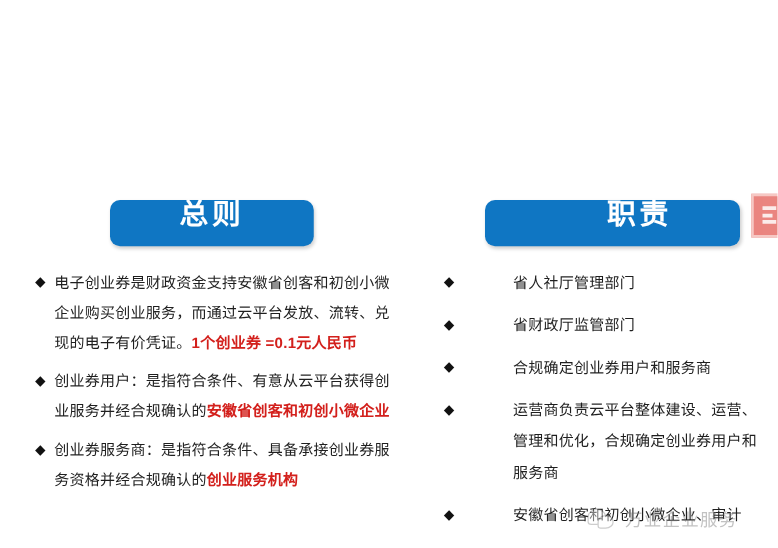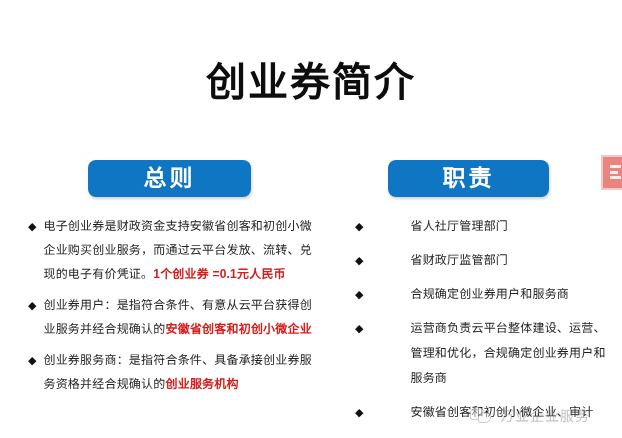--- a/index.html
+++ b/index.html
@@ -39,32 +39,31 @@
   }
 
   
   .banner {
     position: absolute;
     height: 37px;
     border-radius: 8px;
     background: #0f76c3;
     box-shadow: 1px 2px 3px rgba(0,0,0,0.18);
     display: flex;
-    align-items: center;
     justify-content: center;
   }
   .banner-label {
     color: #ffffff;
     font-size: 23px;
     font-weight: 700;
     letter-spacing: 3px;
     line-height: 1;
   }
   #banner-left  { left: 88px;  top: 160px; width: 163px; }
-  #banner-right { left: 388px; top: 160px; width: 161px; }
+  #banner-right { left: 388px; top: 160px; width: 161px; padding-left: 43px; }
 
   
   .edge-badge {
     position: absolute;
     left: 601px;
     top: 155px;
     width: 26px;
     height: 31px;
     background: #e2564f;
     opacity: 0.72;
@@ -149,21 +148,20 @@
     line-height: 18px;
     color: #6f6f6f;
     letter-spacing: 1px;
   }
 </style>
 </head>
 <body>
 
 <div class="slide">
 
-  <div class="slide-title">创业券简介</div>
 
   <div class="banner" id="banner-left">
     <span class="banner-label">总则</span>
   </div>
 
   <div class="banner" id="banner-right">
     <span class="banner-label">职责</span>
   </div>
 
   <div class="edge-badge"></div>

